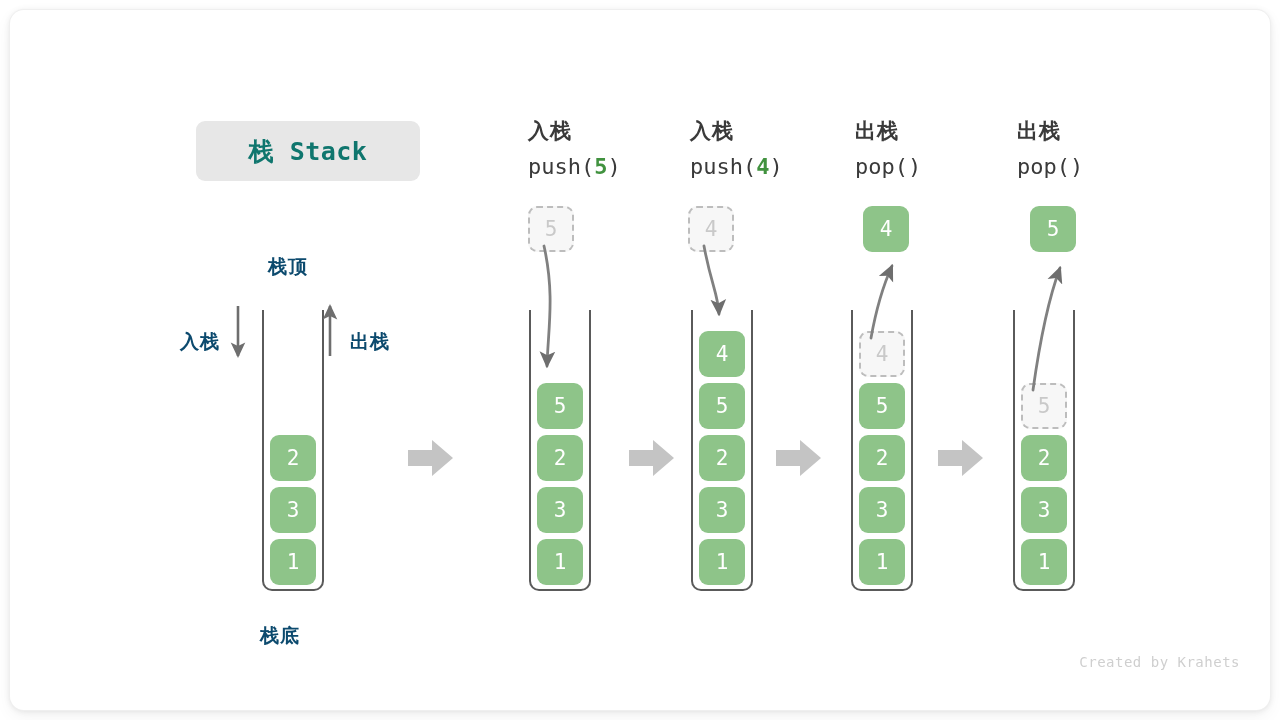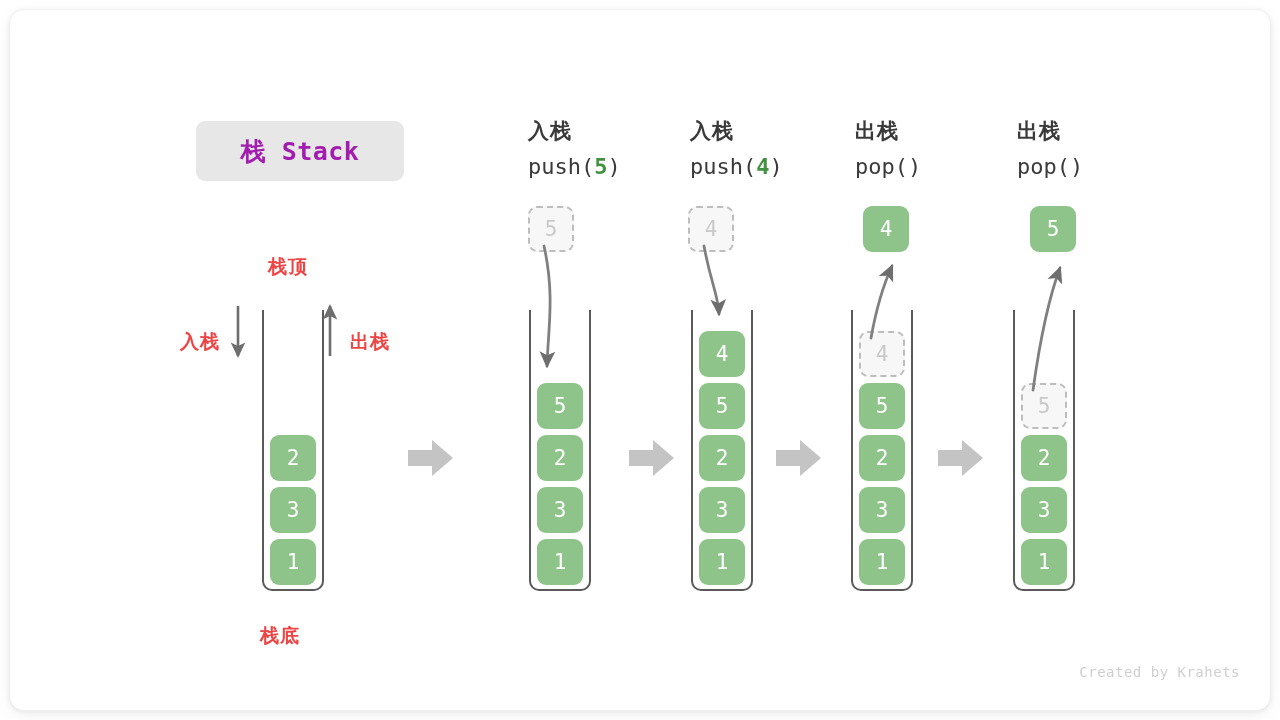--- a/index.html
+++ b/index.html
@@ -24,31 +24,31 @@
     border-radius: 14px;
     box-shadow: 0 0 0 1px #efefef, 0 1px 6px rgba(0,0,0,0.10), 0 6px 18px rgba(0,0,0,0.05);
     overflow: hidden;
   }
 
   
   #title-chip {
     position: absolute;
     left: 186px;
     top: 111px;
-    width: 208px;
+    width: 224px;
     height: 60px;
     background: #e7e7e7;
     border-radius: 9px;
     display: flex;
     align-items: center;
     justify-content: center;
     font-family: "DejaVu Sans Mono", "Liberation Mono", monospace;
     font-size: 25px;
     font-weight: bold;
-    color: #a21caf;
+    color: #0f766e;
     letter-spacing: 0.5px;
   }
 
   
   .col-head {
     position: absolute;
     font-family: "DejaVu Sans Mono", "Liberation Mono", monospace;
     font-size: 22px;
     color: #3a3a3a;
     line-height: 36px;
@@ -61,21 +61,21 @@
     letter-spacing: 1px;
   }
   .col-head .accent { color: #41923f; font-weight: bold; }
 
   
   .cn-label {
     position: absolute;
     font-family: Liberation Serif, serif;
     font-weight: bold;
     font-size: 19px;
-    color: #ef4444;
+    color: #0c4a6e;
     white-space: nowrap;
     letter-spacing: 1px;
   }
 
   
   .tube {
     position: absolute;
     box-sizing: border-box;
     border-left: 2px solid #5a5a5a;
     border-right: 2px solid #5a5a5a;
@@ -120,21 +120,21 @@
   #overlay {
     position: absolute;
     left: 0; top: 0;
     width: 1260px; height: 700px;
     pointer-events: none;
   }
 
   #footer {
     position: absolute;
     right: 30px;
-    bottom: 30px;
+    bottom: 40px;
     font-family: "DejaVu Sans Mono", "Liberation Mono", monospace;
     font-size: 14px;
     color: #cfcfcf;
     letter-spacing: 0.5px;
   }
 </style>
 </head>
 <body>
 
 <div id="card">

